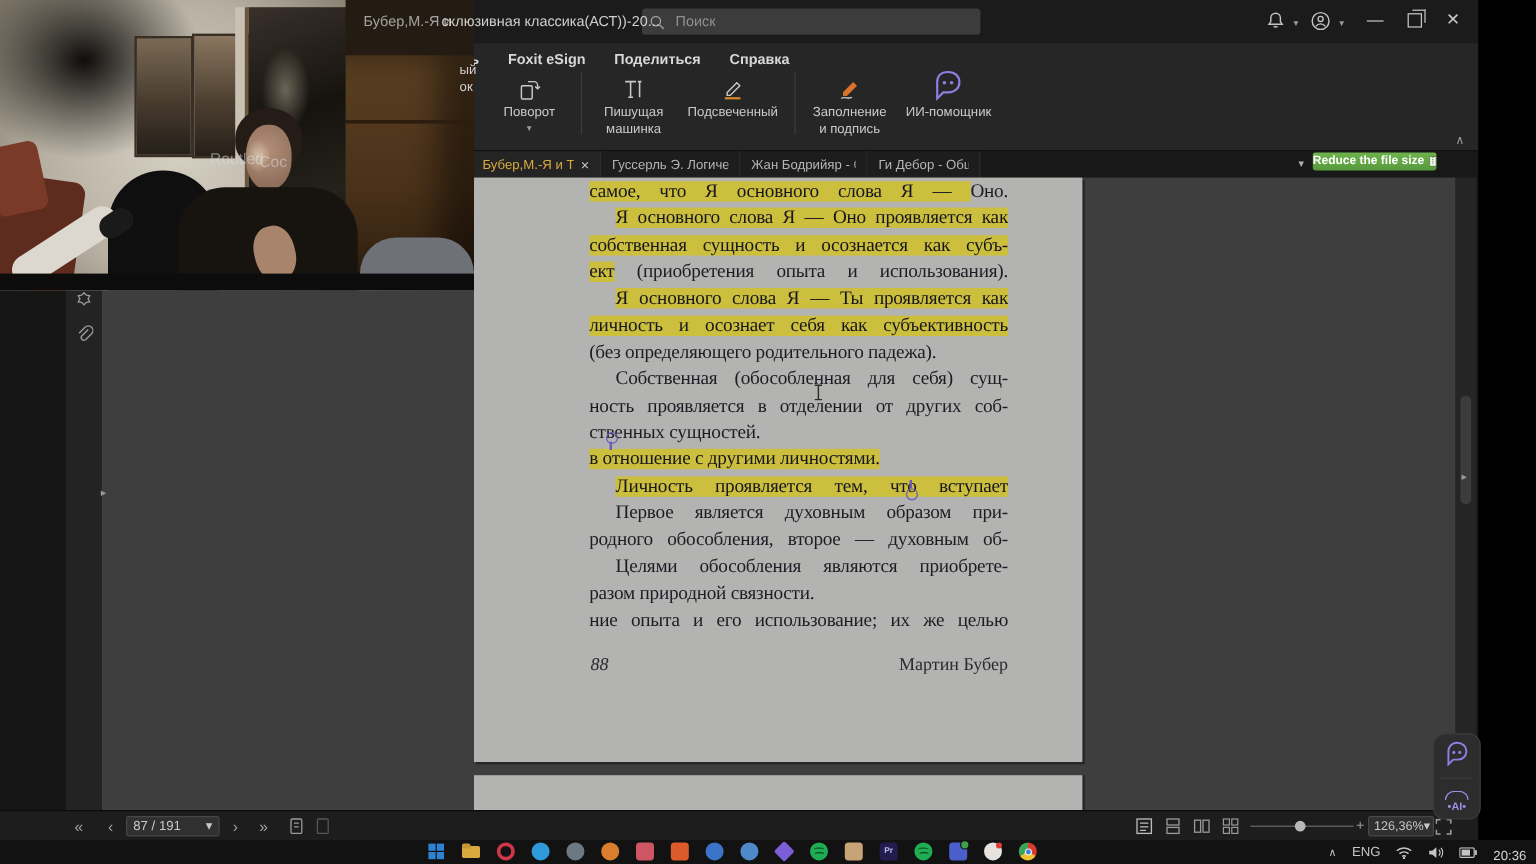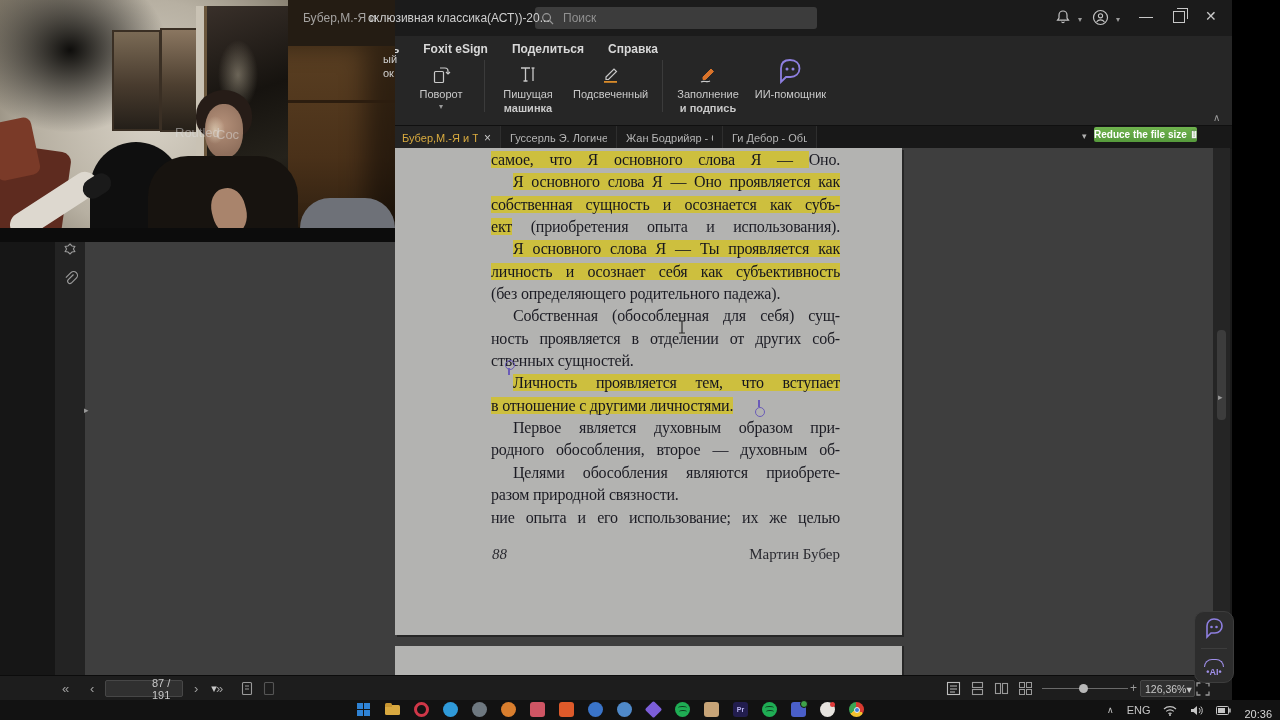--- a/index.html
+++ b/index.html
@@ -18,21 +18,21 @@
   .carat{color:#9a9a9a;font-size:8px;}
   
   #ribbon{left:0;top:36px;width:1232px;height:89px;background:#262626;}
   #menurow{left:386px;top:6px;display:flex;gap:24px;}
   .menu-item{font-size:12px;color:#d8d8d8;font-weight:bold;}
   #ribbon-frag{left:383px;top:52px;font-size:11px;color:#cfcfcf;line-height:14px;z-index:50;}
   #rbuttons{left:404px;top:22px;display:flex;align-items:flex-start;}
   .rbtn{display:flex;flex-direction:column;align-items:center;min-width:58px;padding:0 8px;}
   .rbtn .icon{height:26px;display:flex;align-items:flex-end;justify-content:center;}
   .rbtn .l1,.rbtn .l2{font-size:11px;color:#c9c9c9;line-height:14px;margin-top:3px;text-align:center;}
-  .rbtn .l2{margin-top:0;font-weight:bold;}
+  .rbtn .l2{margin-top:0;}
   .rbtn .dn{color:#9a9a9a;font-size:8px;margin-top:1px;}
   .rsep{width:1px;height:52px;background:#3b3b3b;margin:2px 6px 0;}
   #ribbon-collapse{left:1213px;top:112px;color:#9a9a9a;font-size:10px;}
   
   #tabbar{left:0;top:125px;width:1232px;height:23px;background:#181818;border-top:1px solid #101010;}
   #tab-strip{position:absolute;left:393px;top:0;height:23px;display:flex;}
   .tab{height:23px;display:flex;align-items:center;gap:6px;padding:0 9px;border-right:1px solid #2e2e2e;font-size:11px;color:#b5b5b5;background:#1d1d1d;white-space:nowrap;overflow:hidden;box-sizing:border-box;}
   .tab.active{background:#242424;color:#d9ab3f;}
   .tab:nth-child(1){width:108px;}.tab:nth-child(2){width:116px;}.tab:nth-child(3){width:106px;}.tab:nth-child(4){width:94px;}
   .tab-close{color:#c9c9c9;font-size:12px;}
@@ -53,21 +53,21 @@
   .dline.ind{padding-left:22px;}
   .hl{background:#cdbf3e;color:#16161e;}
   #pfoot-num{left:97px;top:398px;font-family:"Liberation Serif","DejaVu Serif",serif;font-style:italic;font-size:15px;color:#2a2a30;}
   #pfoot-author{right:62px;top:398px;font-family:"Liberation Serif","DejaVu Serif",serif;font-size:15px;color:#2a2a30;}
   .sel-handle{width:8px;height:8px;border:1.5px solid #6a5bb8;border-radius:50%;background:transparent;z-index:5;}
   .sel-stem{width:1.5px;height:7px;background:#6a5bb8;z-index:5;}
   
   #statusbar{left:0;top:675px;width:1232px;height:25px;background:#1d1d1d;border-top:1px solid #0c0c0c;}
   .st{color:#9f9f9f;font-size:13px;line-height:25px;}
   #page-box{left:105px;top:4px;width:78px;height:17px;background:#303030;border:1px solid #474747;border-radius:2px;display:flex;align-items:center;justify-content:space-between;padding:0 5px;box-sizing:border-box;}
-  #page-box span{font-size:11px;color:#c8c8c8;margin-left:41px;}
+  #page-box span{font-size:11px;color:#c8c8c8;}
   #zoom-box{left:1140px;top:4px;width:55px;height:17px;background:#303030;border:1px solid #474747;border-radius:2px;display:flex;align-items:center;justify-content:space-between;padding:0 4px;box-sizing:border-box;}
   #zoom-box span{font-size:10.5px;color:#c8c8c8;}
   .vico{margin-top:5px;}
   #slider-track{left:1042px;top:12px;width:86px;height:1px;background:#6a6a6a;}
   #slider-knob{left:1079px;top:8px;width:9px;height:9px;border-radius:50%;background:#b8b8b8;}
   #slider-plus{left:1130px;top:0;color:#9a9a9a;font-size:12px;line-height:25px;}
   
   #taskbar{left:0;top:700px;width:1280px;height:20px;background:#121212;z-index:15;}
   #tb-icons{position:absolute;left:356px;top:2px;display:flex;gap:14px;}
   .tbicon{width:15px;height:15px;border-radius:3px;position:relative;flex:0 0 auto;}
@@ -253,22 +253,22 @@
           <div class="dline just"><span class="hl">самое, что Я основного слова Я — </span><span>Оно.</span></div>
           <div class="dline just ind"><span class="hl">Я основного слова Я — Оно проявляется как</span></div>
           <div class="dline just"><span class="hl">собственная сущность и осознается как субъ-</span></div>
           <div class="dline just"><span class="hl">ект</span><span> (приобретения опыта и использования).</span></div>
           <div class="dline just ind"><span class="hl">Я основного слова Я — Ты проявляется как</span></div>
           <div class="dline just"><span class="hl">личность и осознает себя как субъективность</span></div>
           <div class="dline"><span>(без определяющего родительного падежа).</span></div>
           <div class="dline just ind"><span>Собственная (обособленная для себя) сущ-</span></div>
           <div class="dline just"><span>ность проявляется в отделении от других соб-</span></div>
           <div class="dline"><span>ственных сущностей.</span></div>
+          <div class="dline"><span class="hl">в отношение с другими личностями.</span></div>
           <div class="dline just ind"><span class="hl">Личность проявляется тем, что вступает</span></div>
-          <div class="dline"><span class="hl">в отношение с другими личностями.</span></div>
           <div class="dline just ind"><span>Первое является духовным образом при-</span></div>
           <div class="dline just"><span>родного обособления, второе — духовным об-</span></div>
           <div class="dline just ind"><span>Целями обособления являются приобрете-</span></div>
           <div class="dline"><span>разом природной связности.</span></div>
           <div class="dline just"><span>ние опыта и его использование; их же целью</span></div>
         </div>
       <div id="pfoot-num" class="abs">88</div>
       <div id="pfoot-author" class="abs">Мартин Бубер</div>
     </div>
     <div id="page2" class="abs"></div>

